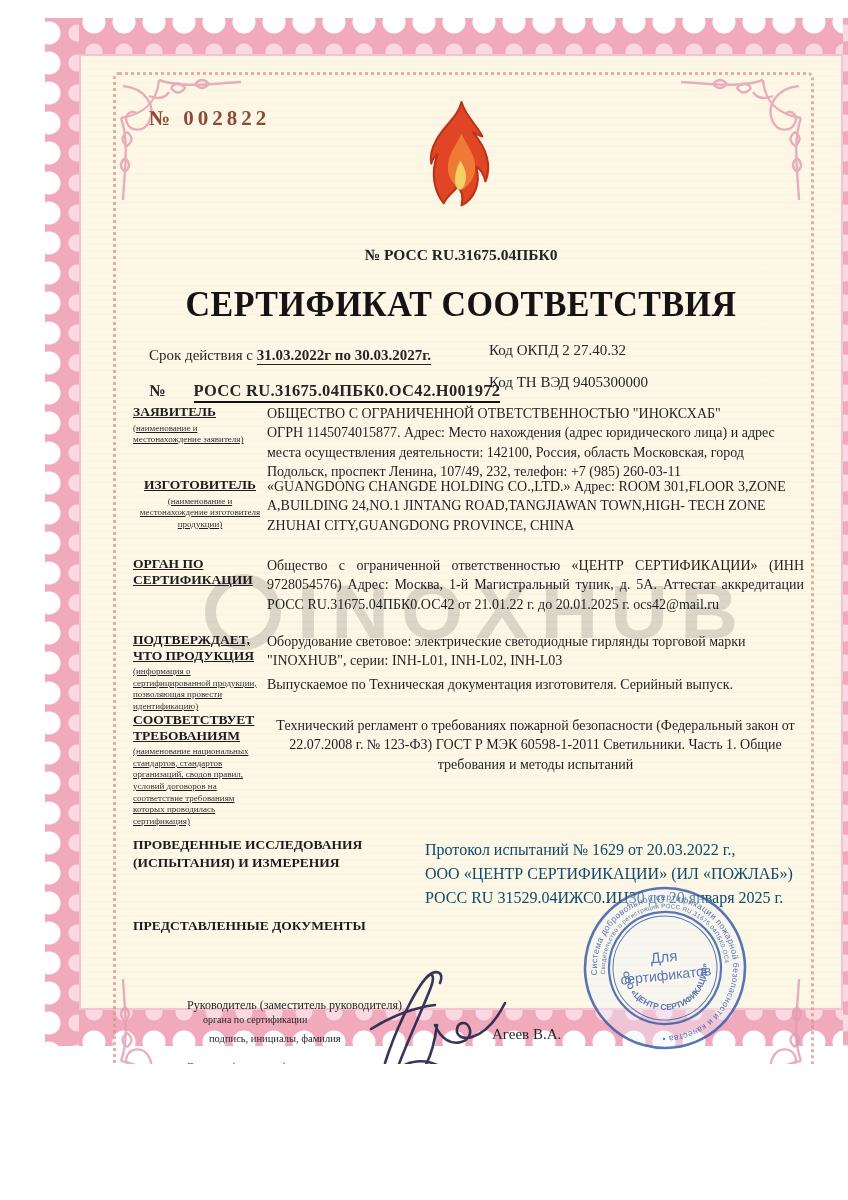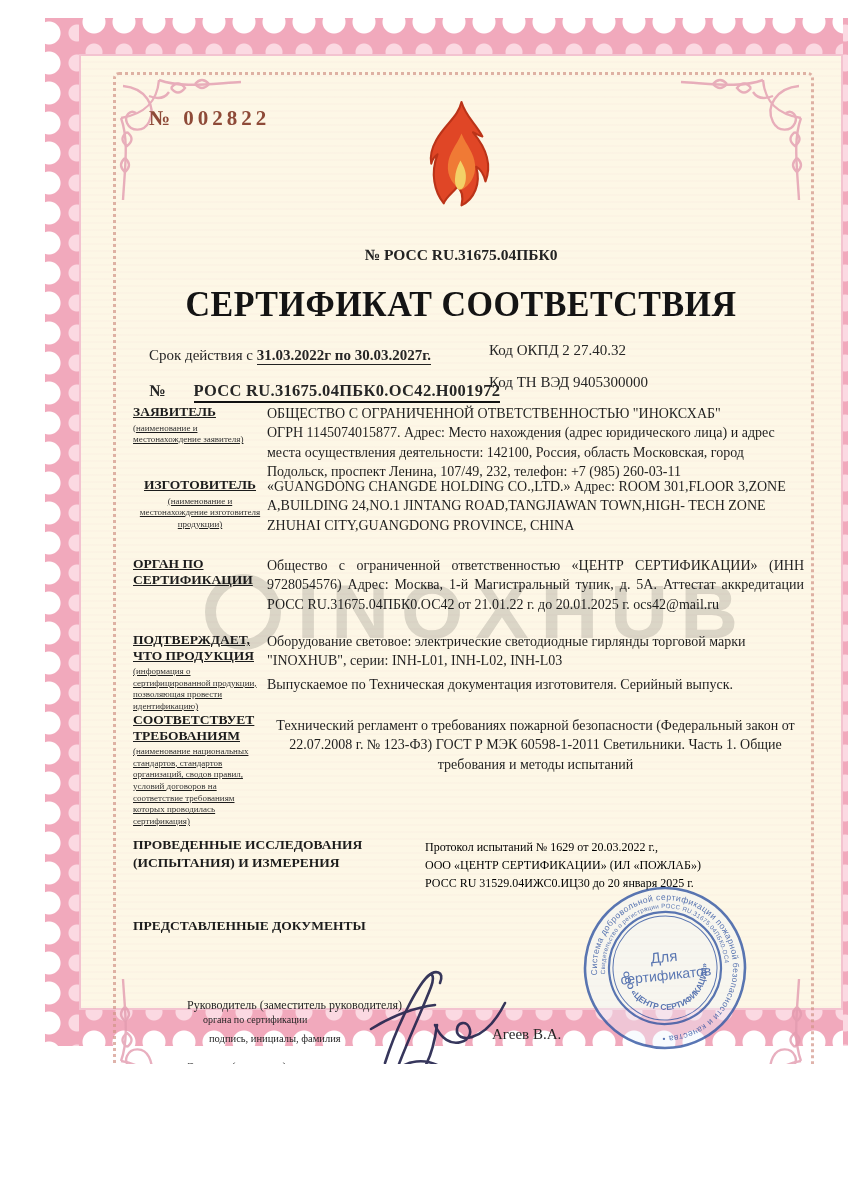--- a/index.html
+++ b/index.html
@@ -58,21 +58,21 @@
   .seccontent{left:230px;width:537px;font-size:14px;line-height:1.38;color:#1f1f1f;}
   .justify{text-align:justify;}
 
   .l-applicant{top:404px;} .c-applicant{top:404px;}
   .l-manufacturer{top:477px;text-align:center;} .c-manufacturer{top:477px;}
   .l-body{top:556px;} .c-body{top:556px;}
   .l-product{top:632px;} .c-product{top:632px;}
   .l-req{top:712px;} .c-req{top:716px;text-align:center;}
 
   .tests-label{left:96px;top:836px;width:290px;font-size:13.5px;font-weight:700;line-height:1.3;color:#1c1c1c;}
-  .tests-content{left:388px;top:838px;width:390px;font-size:12px;line-height:1.5;color:#000000;font-family:Liberation Serif, serif;}
+  .tests-content{left:388px;top:838px;width:390px;font-size:16px;line-height:1.5;color:#0c4a6e;font-family:Liberation Serif, serif;}
   .docs-label{left:96px;top:918px;font-size:13.5px;font-weight:700;color:#1c1c1c;}
 
   .role1{left:150px;top:998px;font-size:12px;}
   .role2{left:166px;top:1014px;font-size:10px;}
   .hint1{left:172px;top:1033px;font-size:10.5px;}
   .role3{left:150px;top:1060px;font-size:12px;}
   .hint2{left:172px;top:1078px;font-size:10.5px;}
   .name1{left:455px;top:1026px;font-size:15px;}
   .name2{left:455px;top:1062px;font-size:15px;}
 

